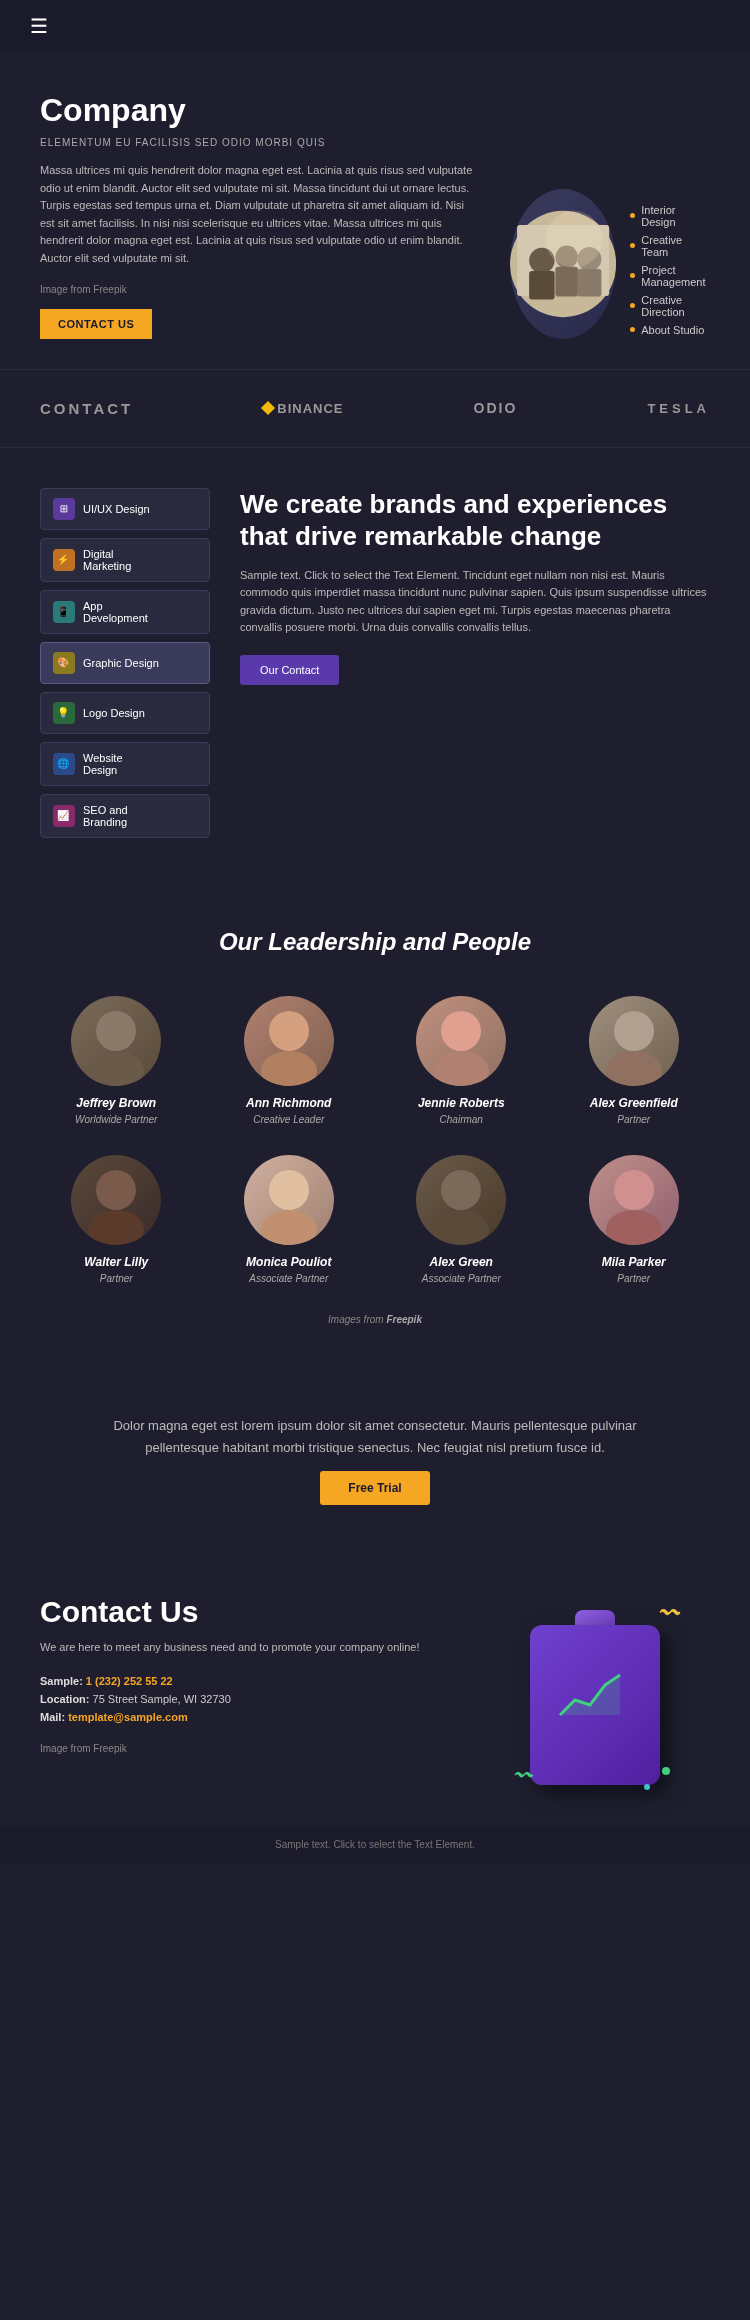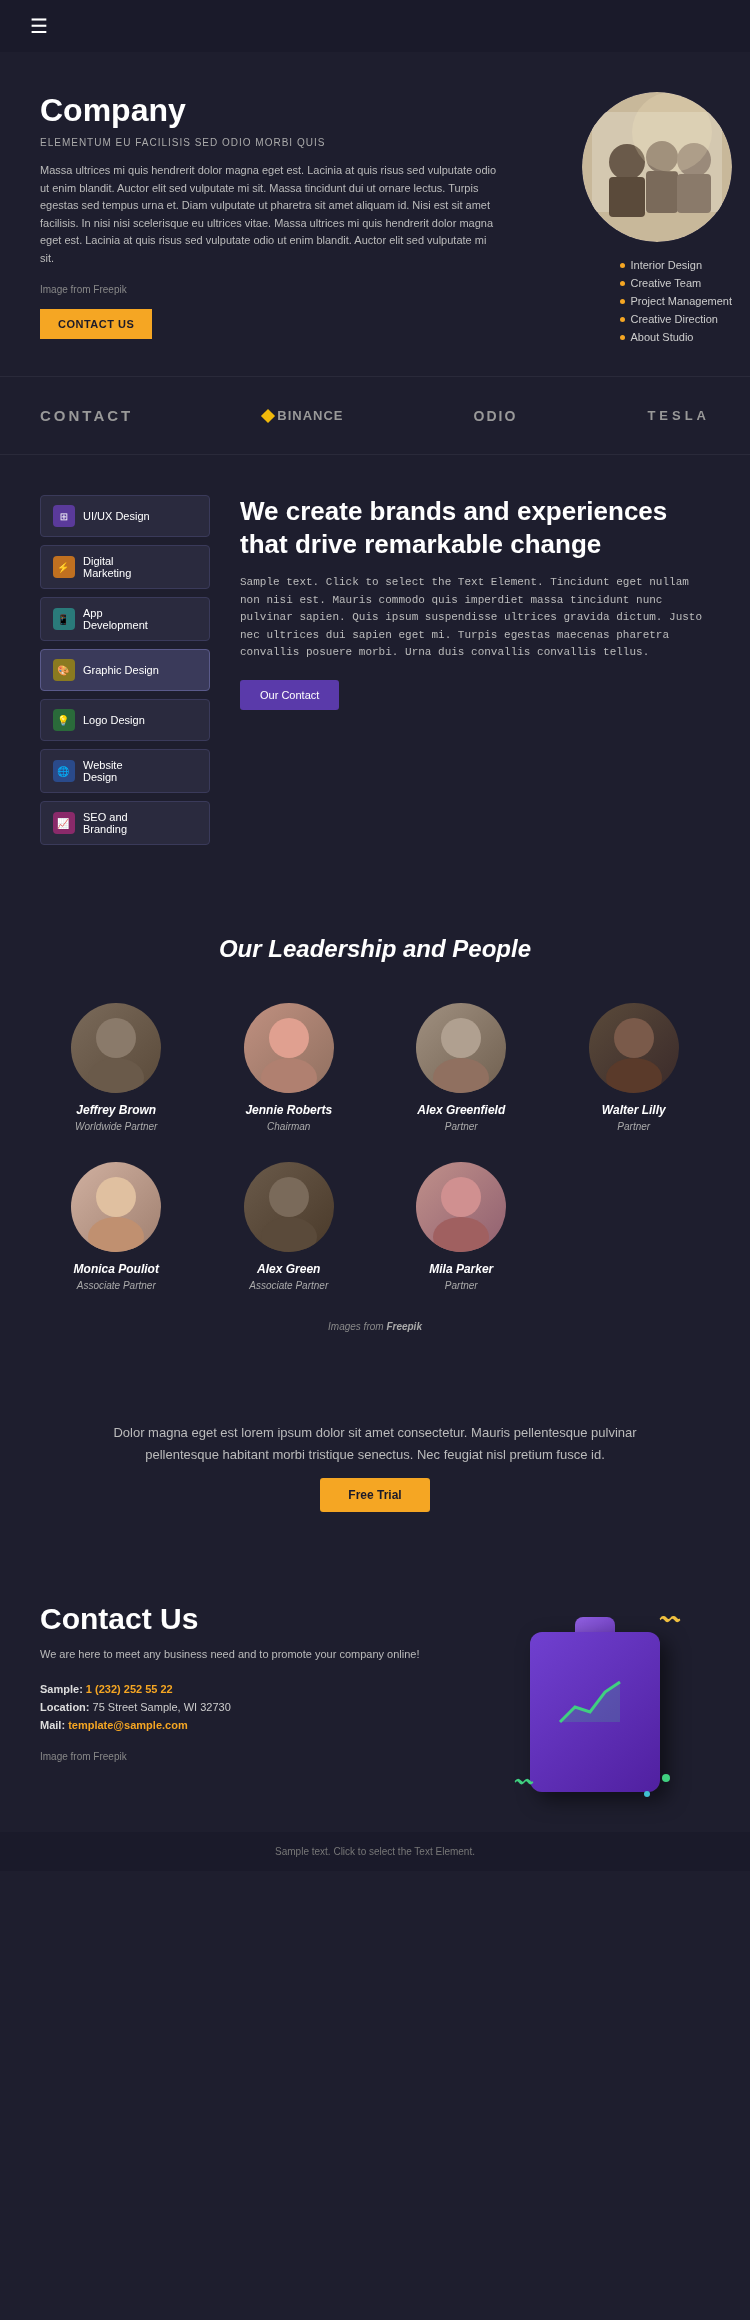--- a/index.html
+++ b/index.html
@@ -16,21 +16,21 @@
       background: #1a1a2a;
       padding: 14px 30px;
       display: flex;
       align-items: center;
     }
     .hamburger-icon { font-size: 20px; color: #fff; cursor: pointer; }
 
     
     .hero-section {
       background: #1e1e2e;
-      padding: 40px 18px 30px 40px;
+      padding: 40px 40px 30px 40px;
       display: flex;
       gap: 30px;
     }
     .hero-left { flex: 1; }
     .hero-title {
       font-size: 32px;
       font-weight: 800;
       color: #fff;
       margin-bottom: 8px;
     }
@@ -59,21 +59,21 @@
       padding: 9px 18px;
       font-size: 11px;
       font-weight: 700;
       cursor: pointer;
       text-transform: uppercase;
       letter-spacing: 0.5px;
     }
     .hero-right {
       width: 200px;
       display: flex;
-      flex-direction: column;
+      flex-direction: row;
       align-items: flex-end;
       gap: 14px;
     }
     .hero-image-circle {
       width: 150px;
       height: 150px;
       border-radius: 50%;
       background: linear-gradient(135deg, #3a3a5c 0%, #2a2a4c 100%);
       overflow: hidden;
       display: flex;
@@ -179,21 +179,20 @@
       font-weight: 800;
       color: #fff;
       line-height: 1.25;
       margin-bottom: 14px;
     }
     .services-body {
       font-size: 11px;
       color: #bbb;
       line-height: 1.6;
       margin-bottom: 18px;
-      font-family: Liberation Mono, monospace;
     }
     .our-contact-btn {
       background: #5a3aaa;
       color: #fff;
       border: none;
       padding: 9px 20px;
       font-size: 11px;
       cursor: pointer;
       border-radius: 3px;
     }
@@ -506,20 +505,32 @@
               <circle cx="45" cy="35" r="20" fill="#8a7a6a"></circle>
               <ellipse cx="45" cy="75" rx="28" ry="20" fill="#6a5a4a"></ellipse>
             </svg>
         </div>
       </div>
       <div class="person-name">Jeffrey Brown</div>
       <div class="person-role">Worldwide Partner</div>
     </div>
     <div class="person-card">
       <div class="person-avatar">
+        <div class="avatar-placeholder av2">
+          <svg width="90" height="90" viewBox="0 0 90 90">
+              <circle cx="45" cy="35" r="20" fill="#d4a080"></circle>
+              <ellipse cx="45" cy="75" rx="28" ry="20" fill="#b08060"></ellipse>
+            </svg>
+        </div>
+      </div>
+      <div class="person-name">Ann Richmond</div>
+      <div class="person-role">Creative Leader</div>
+    </div>
+    <div class="person-card">
+      <div class="person-avatar">
         <div class="avatar-placeholder av3">
           <svg width="90" height="90" viewBox="0 0 90 90">
               <circle cx="45" cy="35" r="20" fill="#e0a090"></circle>
               <ellipse cx="45" cy="75" rx="28" ry="20" fill="#b08070"></ellipse>
             </svg>
         </div>
       </div>
       <div class="person-name">Jennie Roberts</div>
       <div class="person-role">Chairman</div>
     </div>

